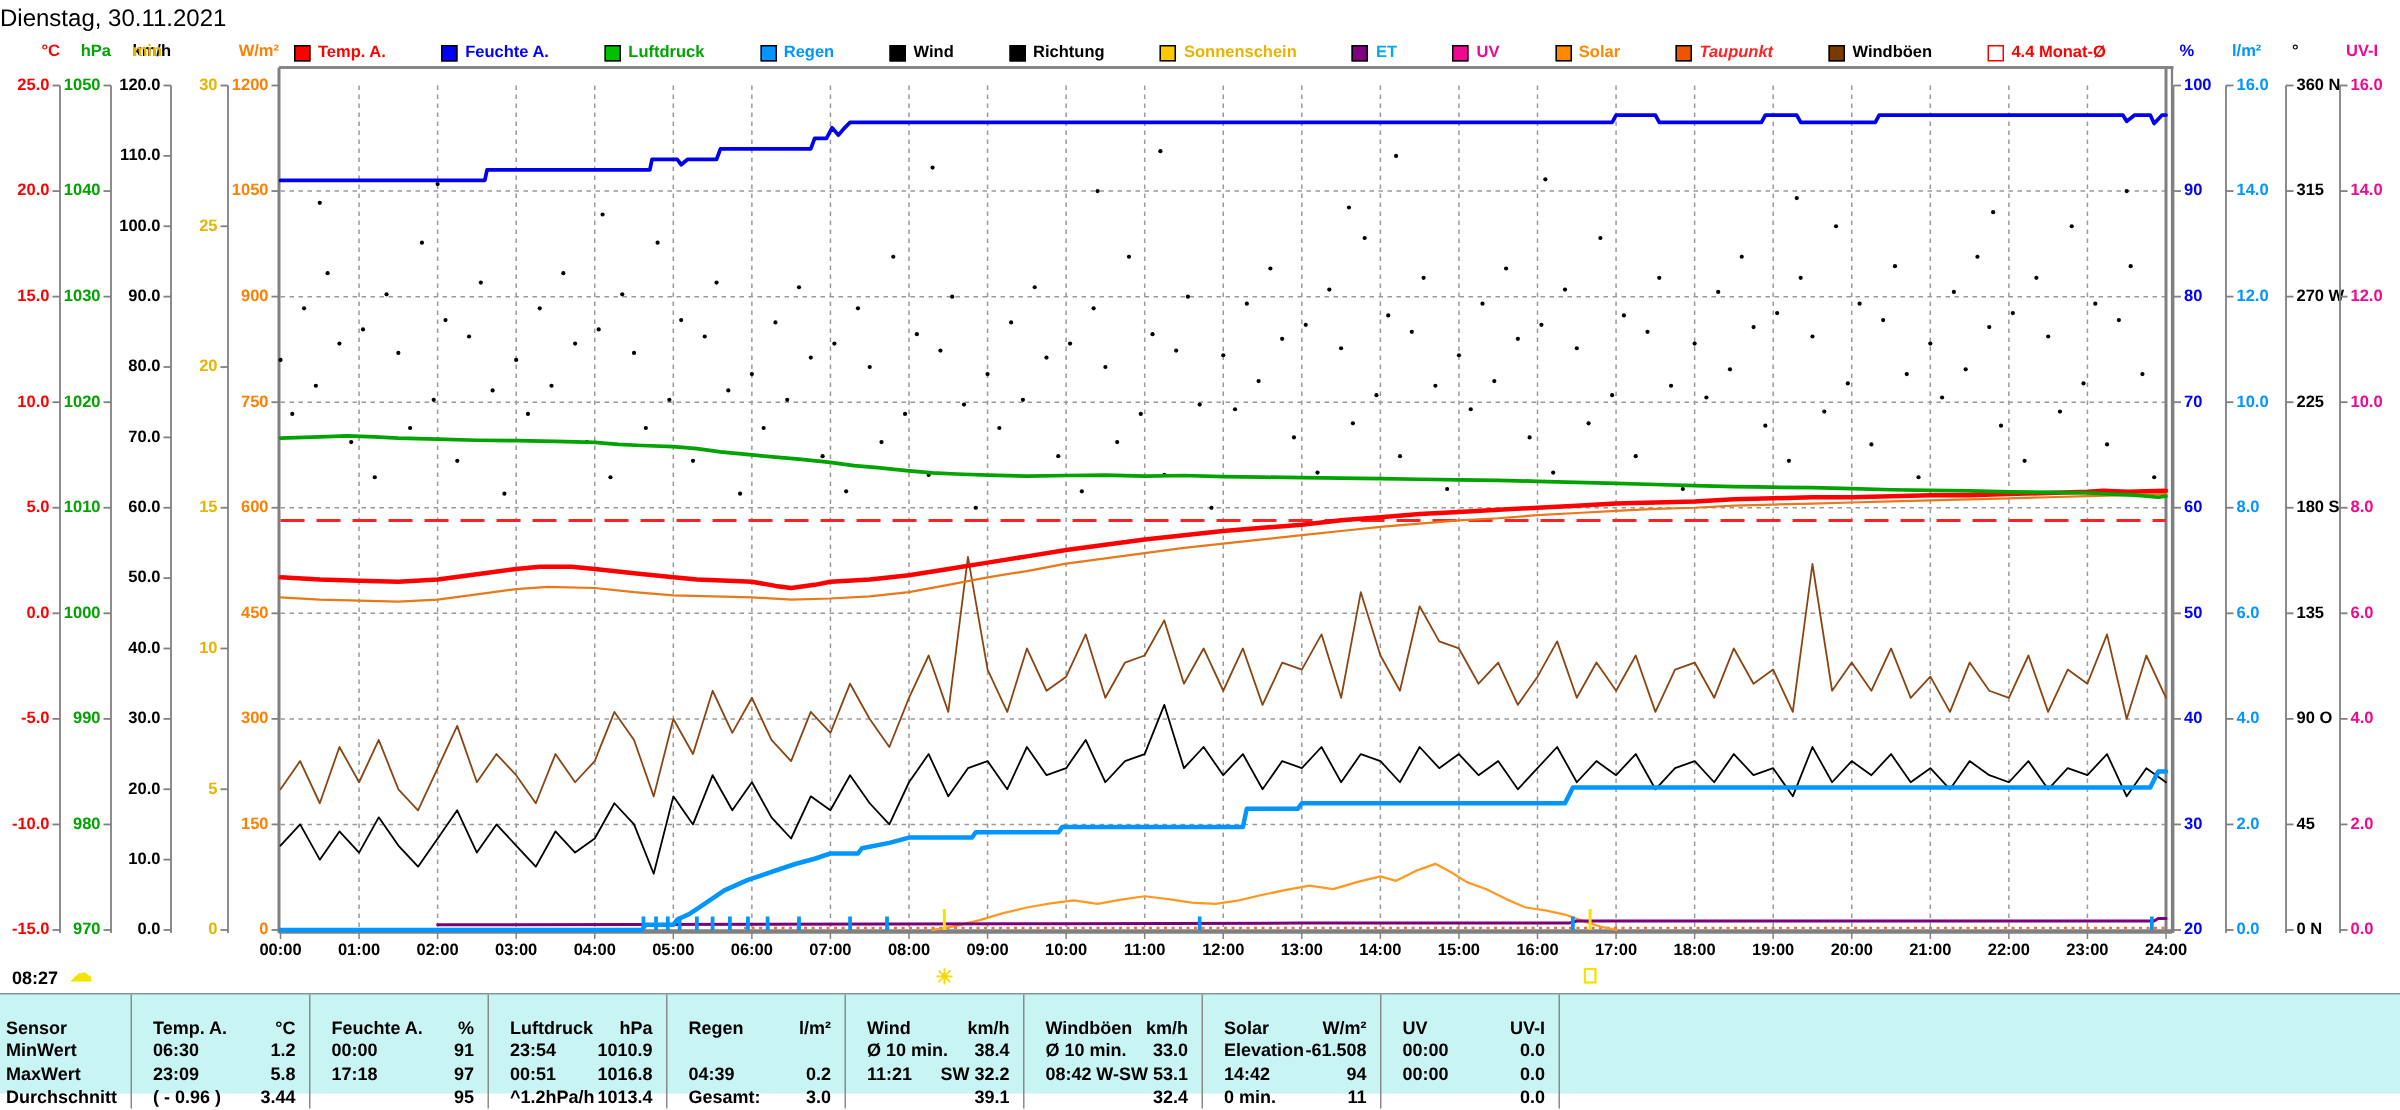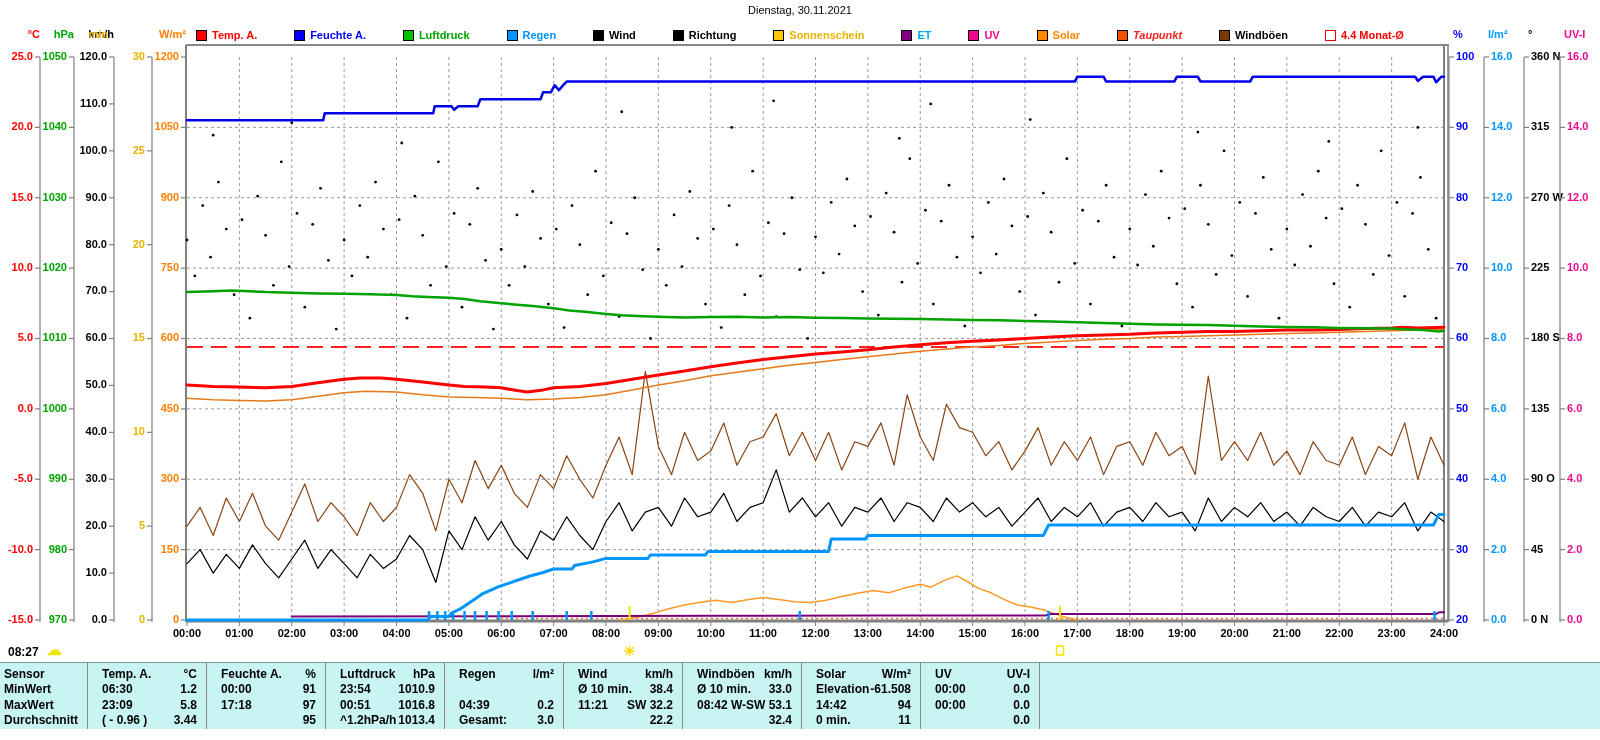--- a/index.html
+++ b/index.html
@@ -1,30 +1,30 @@
 <!DOCTYPE html>
 <html><head>
 <meta charset="utf-8">
 <style>
   html,body{margin:0;padding:0;background:#fff;}
   #app{position:relative;width:1600px;height:740px;background:#ffffff;overflow:hidden;
        font-family:"Liberation Sans",sans-serif;}
   .abs{position:absolute;}
-  #title{top:4px;left:0;width:1600px;text-align:center;font-size:11px;color:#000;}
+  #title{top:4px;left:0;width:1600px;font-size:16px;color:#000;}
   #legend{top:27px;left:196px;width:1208px;display:flex;justify-content:space-between;align-items:center;height:16px;}
   .leg-item{display:flex;align-items:center;gap:5px;font-size:11px;font-weight:bold;white-space:nowrap;}
   .leg-swatch{width:11px;height:11px;border:1px solid #000;display:inline-block;box-sizing:border-box;}
   .unit-label{position:absolute;top:28px;font-size:11px;font-weight:bold;white-space:nowrap;}
   #sunrise-row{position:absolute;top:645px;left:8px;font-size:12px;font-weight:bold;color:#000;display:flex;align-items:flex-start;gap:8px;}
   #sunrise-cloud{color:#f2e400;font-size:15px;line-height:10px;}
   
   #stats{position:absolute;top:662px;left:0;width:1600px;height:66px;background:#c9f4f4;
          border-top:1px solid #7c9a9a;display:grid;grid-template-columns:88px repeat(8,119px) 1fr;
          font-size:12px;font-weight:bold;color:#000;}
-  .stat-col{border-right:1px solid #8a8a8a;box-sizing:border-box;padding-top:3px;}
+  .stat-col{border-right:1px solid #8a8a8a;box-sizing:border-box;padding-top:14px;}
   .stat-col.filler{border-right:none;}
   .stat-row{height:15.5px;display:flex;justify-content:space-between;align-items:center;
             padding:0 9px 0 14px;white-space:nowrap;overflow:hidden;}
   .stat-row.hdr span:first-child{font-weight:bold;}
   .label-col .stat-row{padding:0 2px 0 4px;justify-content:flex-start;}
 </style>
 </head>
 <body>
 
 <div id="app">
@@ -661,21 +661,21 @@
         <div class="stat-row">
           <span>Ø 10 min.</span>
           <span>38.4</span>
         </div>
         <div class="stat-row">
           <span>11:21</span>
           <span>SW 32.2</span>
         </div>
         <div class="stat-row">
           <span></span>
-          <span>22.2</span>
+          <span>39.1</span>
         </div>
       </div>
       <div class="stat-col ">
         <div class="stat-row hdr">
           <span>Windböen</span>
           <span>km/h</span>
         </div>
         <div class="stat-row">
           <span>Ø 10 min.</span>
           <span>33.0</span>

